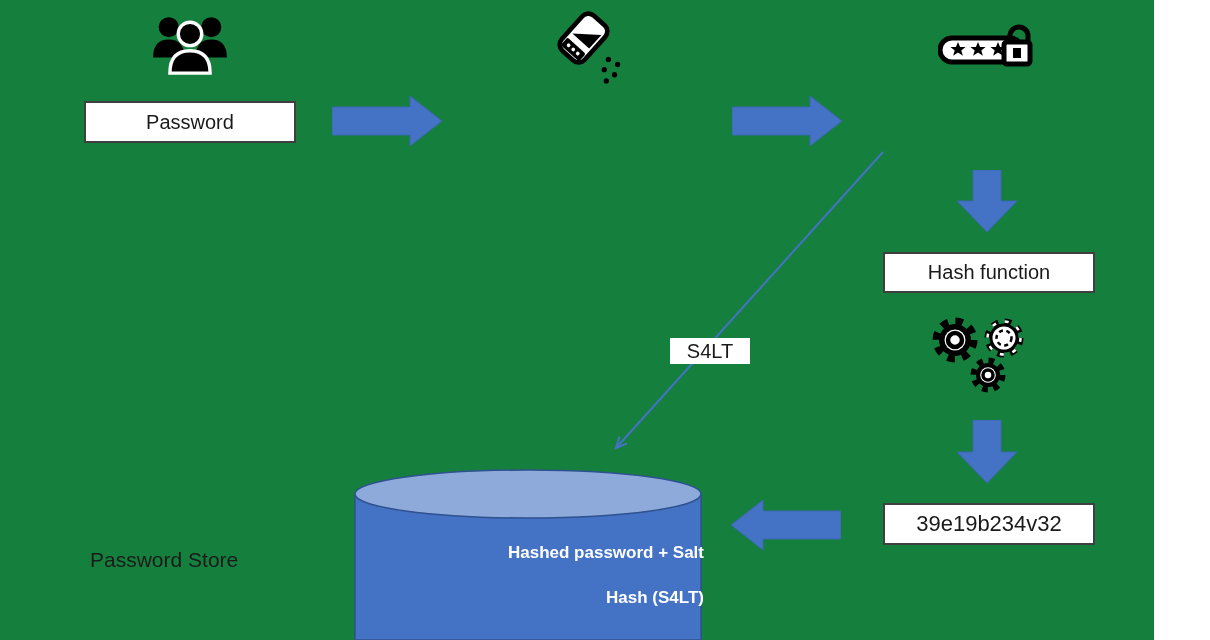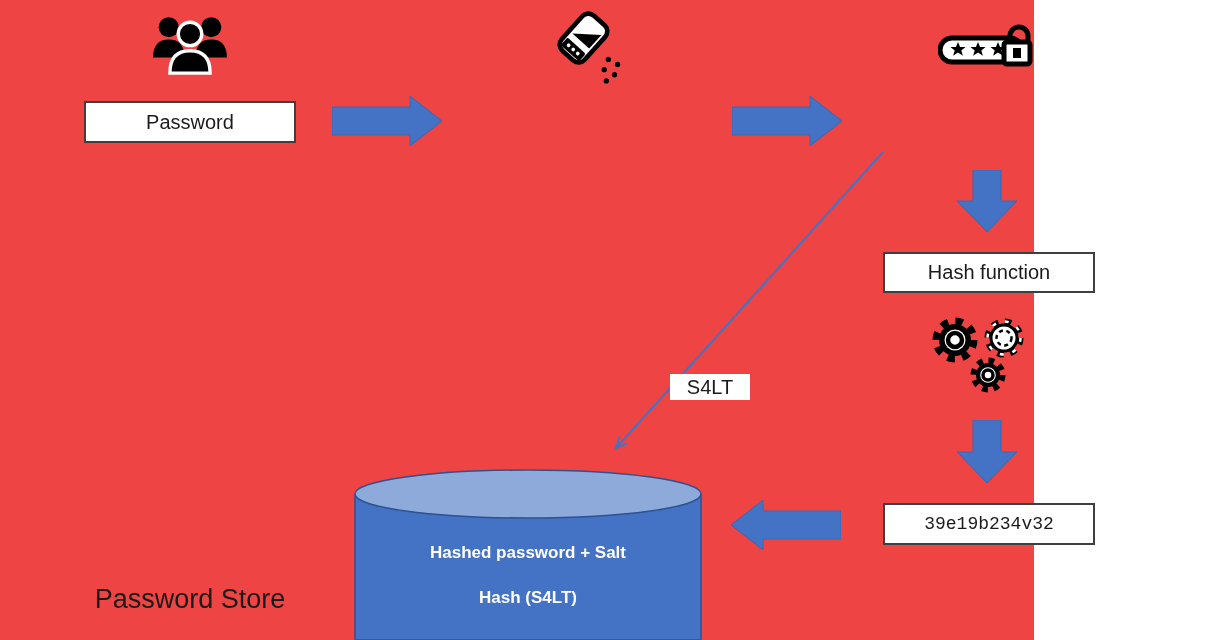--- a/index.html
+++ b/index.html
@@ -1,32 +1,32 @@
 <!DOCTYPE html>
 <html><head>
 <meta charset="utf-8">
 <style>
   html,body{margin:0;padding:0;}
   body{
     width:1210px;height:640px;background:#ffffff;overflow:hidden;
     font-family:"Liberation Sans", sans-serif;color:#1a1a1a;
   }
-  .canvas{position:relative;width:1034px;height:640px;background:#ef4444;}
+  .canvas{position:relative;width:1154px;height:640px;background:#15803d;}
   .abs{position:absolute;}
   .node-box{
     position:absolute;background:#ffffff;border:2px solid #3f3f3f;
     display:flex;align-items:center;justify-content:center;
     font-size:20px;color:#1a1a1a;box-sizing:border-box;
   }
-  .mono{font-family:Liberation Mono, monospace;font-size:18px;}
+  .mono{font-family:Liberation Sans, sans-serif;font-size:22px;}
   .cyl-text{
     position:absolute;color:#ffffff;font-weight:bold;font-size:17px;
-    text-align:center;width:352px;left:352px;
+    text-align:right;width:352px;left:352px;
   }
-  .free-label{position:absolute;font-size:20px;color:#1a1a1a;margin-top:36px;}
+  .free-label{position:absolute;font-size:20px;color:#1a1a1a;}
   .s4lt{
     background:#ffffff;text-align:center;padding:2px 8px;line-height:22px;
   }
   svg{display:block;}
 </style>
 </head>
 <body>
 
 <div class="canvas">
 
@@ -127,15 +127,15 @@
   <div class="free-label s4lt" style="left:670px;top:338px;width:64px">S4LT</div>
 
   <svg class="abs" style="left:352px;top:468px" width="352" height="172" viewBox="0 0 352 172">
     <path d="M3,26 L3,172 L349,172 L349,26" fill="#4472C4" stroke="#2F528F" stroke-width="1.5"></path>
     <ellipse cx="176" cy="26" rx="173" ry="24" fill="#8EAADB" stroke="#2F528F" stroke-width="1.5"></ellipse>
   </svg>
 
   <div class="cyl-text" style="top:543px">Hashed password + Salt</div>
   <div class="cyl-text" style="top:588px">Hash (S4LT)</div>
 
-  <div class="free-label" style="left:90px;top:548px;width:200px;text-align:center;font-size:27px">Password Store</div>
+  <div class="free-label" style="left:90px;top:548px;width:200px;font-size:21px">Password Store</div>
 
 </div>
 
 </body></html>

